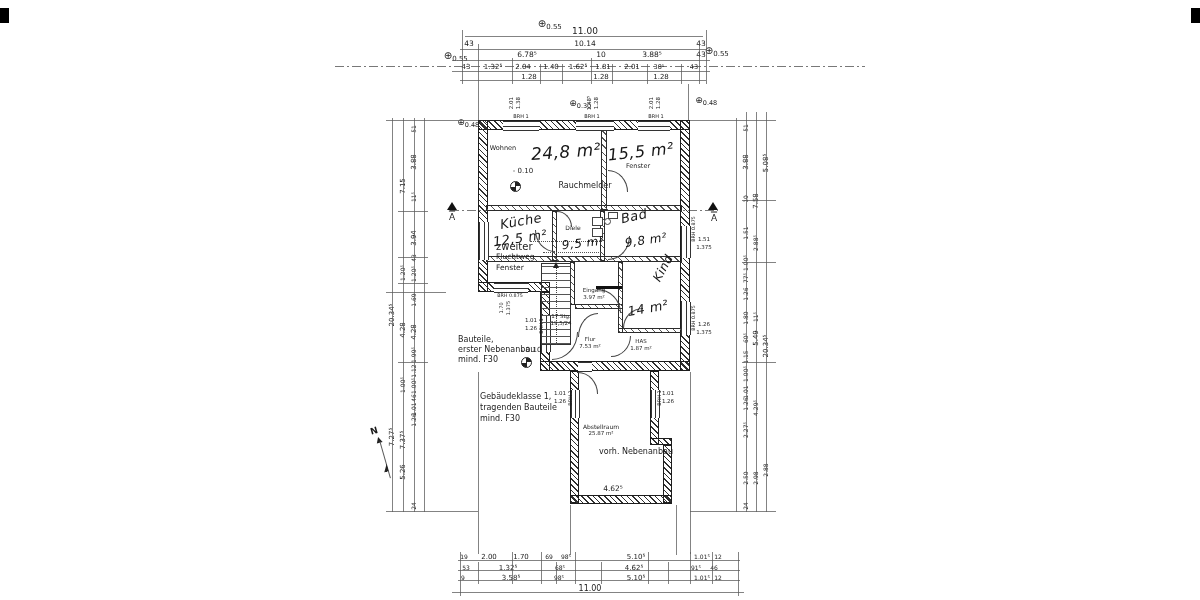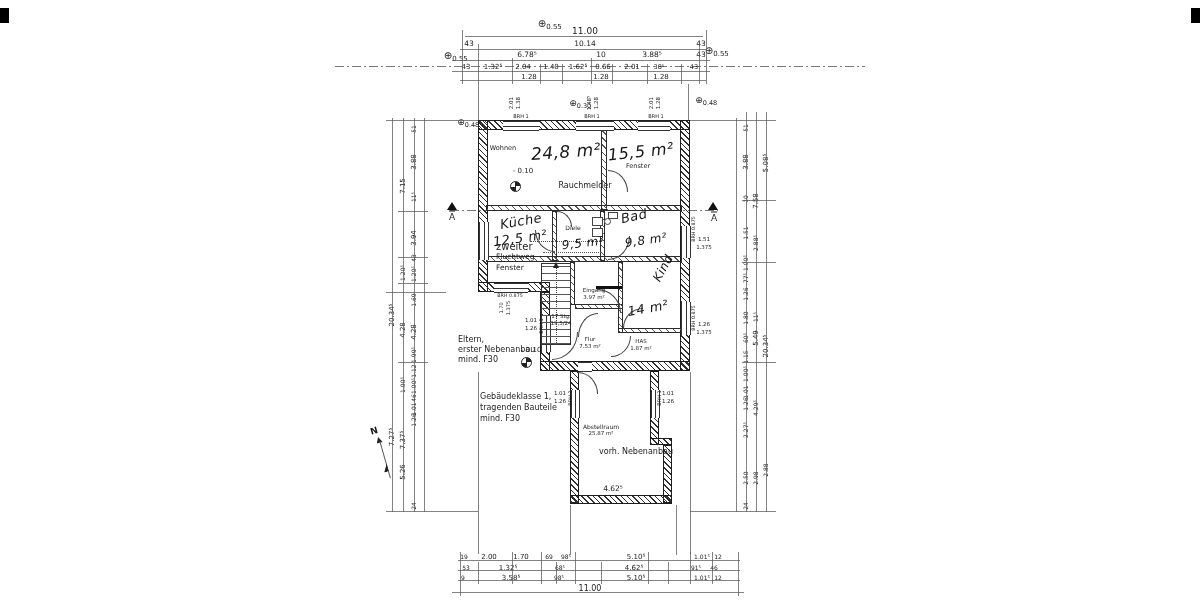--- a/index.html
+++ b/index.html
@@ -125,21 +125,21 @@
     <span class="lab" style="left: 701px; top: 44px; font-size: 7.5px; transform: translate(-50%, -50%);">43</span>
     <span class="lab" style="left: 527px; top: 55px; font-size: 7.5px; transform: translate(-50%, -50%);">6.78⁵</span>
     <span class="lab" style="left: 601px; top: 55px; font-size: 7.5px; transform: translate(-50%, -50%);">10</span>
     <span class="lab" style="left: 652px; top: 55px; font-size: 7.5px; transform: translate(-50%, -50%);">3.88⁵</span>
     <span class="lab" style="left: 701px; top: 55px; font-size: 7.5px; transform: translate(-50%, -50%);">43</span>
     <span class="lab" style="left: 466px; top: 67px; font-size: 7px; transform: translate(-50%, -50%);">43</span>
     <span class="lab" style="left: 493px; top: 67px; font-size: 7px; transform: translate(-50%, -50%);">1.32⁵</span>
     <span class="lab" style="left: 523px; top: 67px; font-size: 7px; transform: translate(-50%, -50%);">2.04</span>
     <span class="lab" style="left: 551px; top: 67px; font-size: 7px; transform: translate(-50%, -50%);">1.40</span>
     <span class="lab" style="left: 578px; top: 67px; font-size: 7px; transform: translate(-50%, -50%);">1.62⁵</span>
-    <span class="lab" style="left: 603px; top: 67px; font-size: 7px; transform: translate(-50%, -50%);">0.66</span>
+    <span class="lab" style="left: 603px; top: 67px; font-size: 7px; transform: translate(-50%, -50%);">1.81</span>
     <span class="lab" style="left: 632px; top: 67px; font-size: 7px; transform: translate(-50%, -50%);">2.01</span>
     <span class="lab" style="left: 659px; top: 67px; font-size: 6.5px; transform: translate(-50%, -50%);">38⁵</span>
     <span class="lab" style="left: 694px; top: 67px; font-size: 6.5px; transform: translate(-50%, -50%);">43</span>
     <span class="lab" style="left: 529px; top: 77px; font-size: 7px; transform: translate(-50%, -50%);">1.28</span>
     <span class="lab" style="left: 601px; top: 77px; font-size: 7px; transform: translate(-50%, -50%);">1.28</span>
     <span class="lab" style="left: 661px; top: 77px; font-size: 7px; transform: translate(-50%, -50%);">1.28</span>
     <span class="lab plus" style="left: 542px; top: 24px; font-size: 10px; transform: translate(-50%, -50%);">⊕</span>
     <span class="lab" style="left: 554px; top: 27px; font-size: 7px; transform: translate(-50%, -50%);">0.55</span>
     <span class="lab plus" style="left: 448px; top: 56px; font-size: 10px; transform: translate(-50%, -50%);">⊕</span>
     <span class="lab" style="left: 460px; top: 59px; font-size: 7px; transform: translate(-50%, -50%);">0.55</span>
@@ -173,21 +173,21 @@
     <span class="lab" style="left: 590px; top: 347px; font-size: 5.5px; transform: translate(-50%, -50%);">7.53 m²</span>
     <span class="lab" style="left: 641px; top: 342px; font-size: 5.5px; transform: translate(-50%, -50%);">HAS</span>
     <span class="lab" style="left: 641px; top: 349px; font-size: 5.5px; transform: translate(-50%, -50%);">1.87 m²</span>
     <span class="lab" style="left: 601px; top: 427px; font-size: 6px; transform: translate(-50%, -50%);">Abstellraum</span>
     <span class="lab" style="left: 601px; top: 434px; font-size: 5.5px; transform: translate(-50%, -50%);">25.87 m²</span>
     <span class="lab" style="left: 636px; top: 452px; font-size: 8px; transform: translate(-50%, -50%);">vorh. Nebenanbau</span>
     <span class="lab" style="left: 613px; top: 489px; font-size: 7.5px; transform: translate(-50%, -50%);">4.62⁵</span>
     <span class="lab" style="left: 496px; top: 247px; font-size: 10px; transform: translate(0px, -50%);">zweiter</span>
     <span class="lab" style="left: 496px; top: 257px; font-size: 7.5px; transform: translate(0px, -50%);">Fluchtweg</span>
     <span class="lab" style="left: 496px; top: 268px; font-size: 7.5px; transform: translate(0px, -50%);">Fenster</span>
-    <span class="lab" style="left: 458px; top: 340px; font-size: 8px; transform: translate(0px, -50%);">Eltern,</span>
+    <span class="lab" style="left: 458px; top: 340px; font-size: 8px; transform: translate(0px, -50%);">Bauteile,</span>
     <span class="lab" style="left: 458px; top: 350px; font-size: 8px; transform: translate(0px, -50%);">erster Nebenanbau</span>
     <span class="lab" style="left: 521px; top: 350px; font-size: 7px; transform: translate(0px, -50%);">- 0.10</span>
     <span class="lab" style="left: 458px; top: 360px; font-size: 8px; transform: translate(0px, -50%);">mind. F30</span>
     <span class="lab" style="left: 480px; top: 397px; font-size: 8px; transform: translate(0px, -50%);">Gebäudeklasse 1,</span>
     <span class="lab" style="left: 480px; top: 408px; font-size: 8px; transform: translate(0px, -50%);">tragenden Bauteile</span>
     <span class="lab" style="left: 480px; top: 419px; font-size: 8px; transform: translate(0px, -50%);">mind. F30</span>
     <span class="lab hand" style="left: 566px; top: 152px; font-size: 17px; transform: translate(-50%, -50%) rotate(-4deg);">24,8 m²</span>
     <span class="lab hand" style="left: 641px; top: 152px; font-size: 16px; transform: translate(-50%, -50%) rotate(-6deg);">15,5 m²</span>
     <span class="lab hand" style="left: 521px; top: 221px; font-size: 13px; transform: translate(-50%, -50%) rotate(-10deg);">Küche</span>
     <span class="lab hand" style="left: 520px; top: 238px; font-size: 13px; transform: translate(-50%, -50%) rotate(-8deg);">12,5 m²</span>

